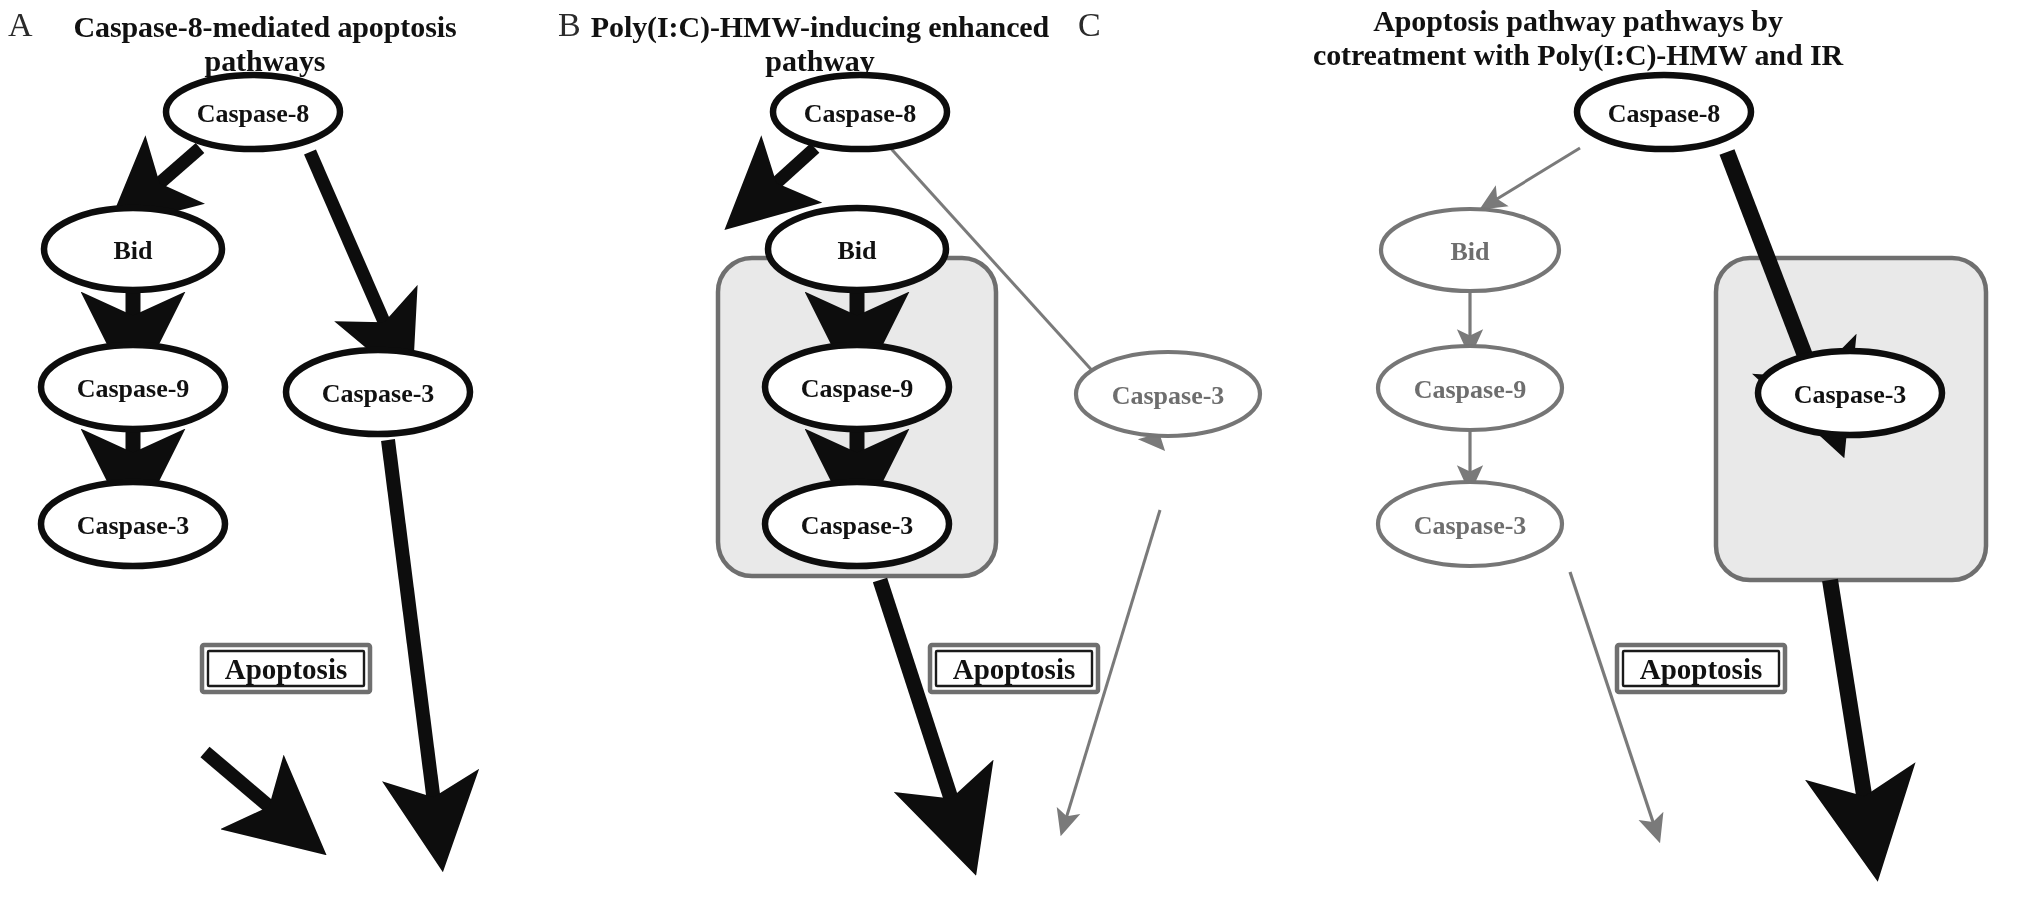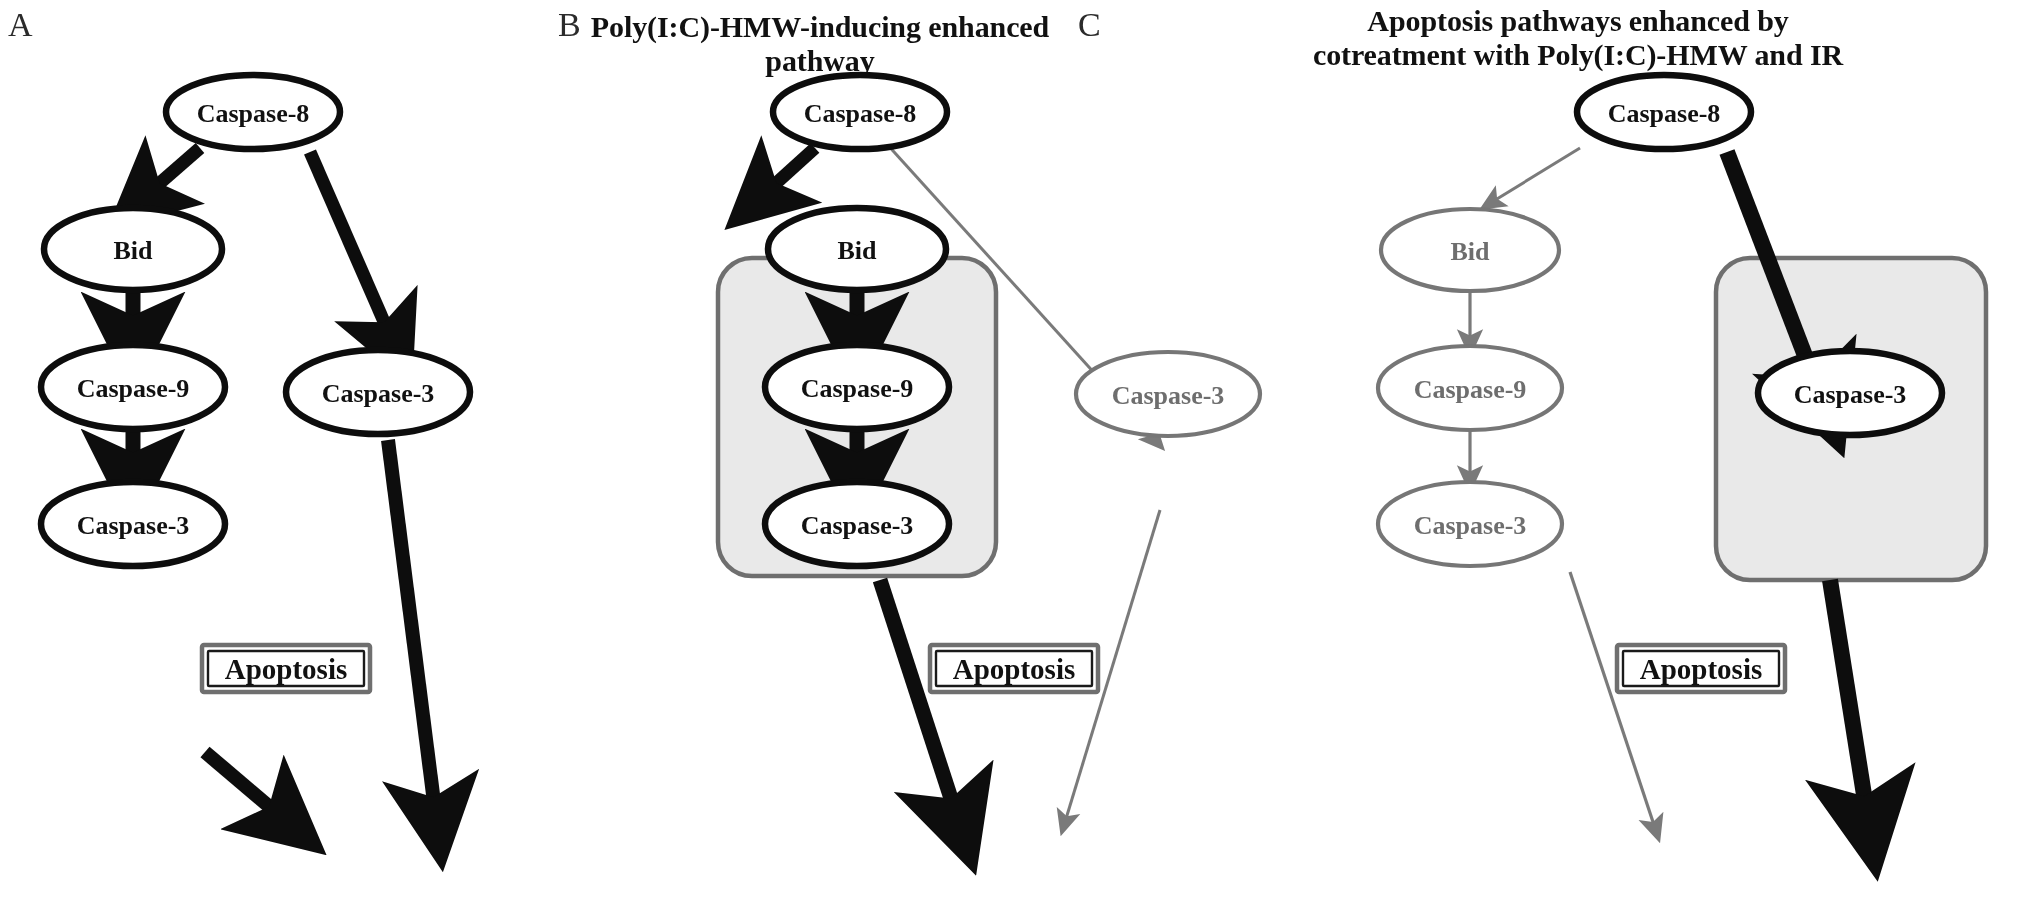--- a/index.html
+++ b/index.html
@@ -64,20 +64,21 @@
   .arrow-thin  { stroke: #7a7a7a; fill: none; }
   .apop-outer { fill: #ffffff; stroke: #6f6f6f; stroke-width: 4.5; }
   .apop-inner { fill: #ffffff; stroke: #1a1a1a; stroke-width: 2.4; }
 </style>
 </head>
 <body>
 
 <div id="figure">
 
   <div class="panel-letter" style="left:8px; top:8px;">A</div>
+  <div class="panel-title" style="left:30px; top:10px; width:470px;">Caspase-8-mediated apoptosis pathways</div>
 
   <svg class="layer" viewBox="0 0 2031 913">
     <defs>
       <marker id="ahThick" markerWidth="7" markerHeight="7" refX="3.1" refY="3.5" orient="auto" markerUnits="strokeWidth">
         <path d="M0,0 L7,3.5 L0,7 L1.6,3.5 z" fill="#0d0d0d"></path>
       </marker>
       <marker id="ahThin" markerWidth="9" markerHeight="9" refX="4" refY="4.5" orient="auto" markerUnits="strokeWidth">
         <path d="M0,0.4 L9,4.5 L0,8.6 L2,4.5 z" fill="#7a7a7a"></path>
       </marker>
     </defs>
@@ -178,21 +179,21 @@
     </g>
     <g>
       <rect class="apop-outer" x="930" y="645" width="168" height="47" rx="2"></rect>
       <rect class="apop-inner" x="936" y="651" width="156" height="35" rx="1"></rect>
       <text class="apop-label" x="1014" y="669">Apoptosis</text>
     </g>
   </svg>
 
   <div class="panel-letter" style="left:1078px; top:8px;">C</div>
   <div class="panel-title" style="left:1128px; top:4px; width:900px;">
-    <div>Apoptosis pathways enhanced by</div>
+    <div>Apoptosis pathway pathways by</div>
     <div>cotreatment with Poly(I:C)-HMW and IR</div>
   </div>
 
   <svg class="layer" viewBox="0 0 2031 913">
 
     <g>
       <rect class="grayzone" x="1716" y="258" width="270" height="322" rx="34"></rect>
     </g>
 
     <g>

